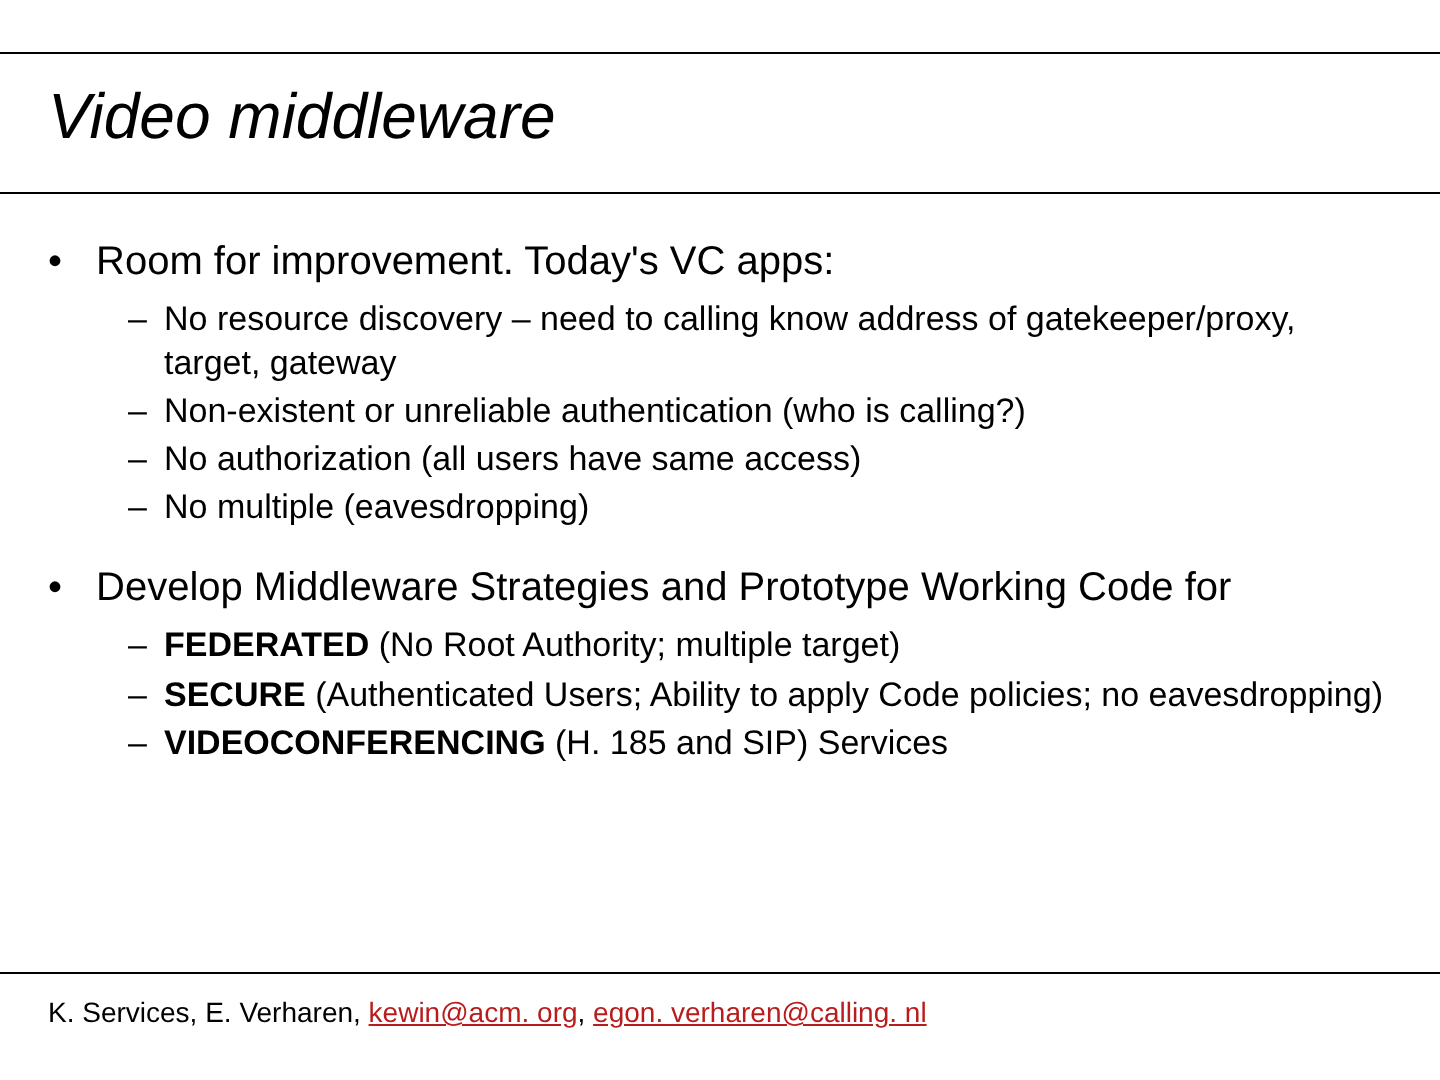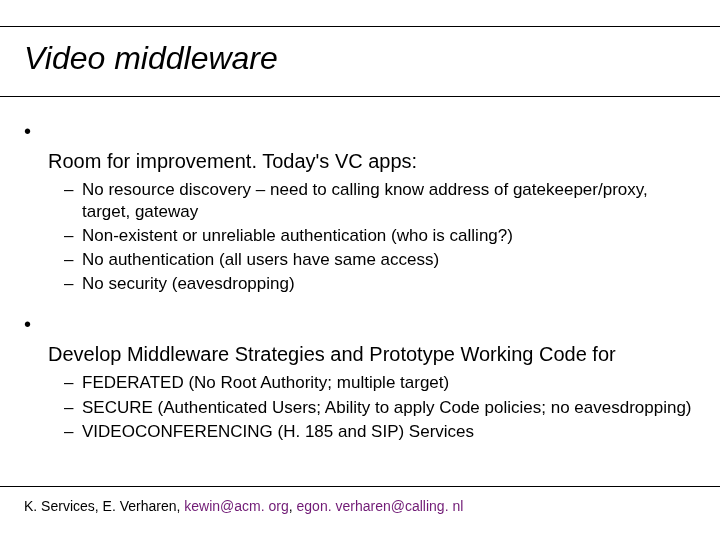--- a/index.html
+++ b/index.html
@@ -32,42 +32,42 @@
     top: 120px;
     left: 24px;
     right: 24px;
   }
   .bullet1 {
     display: flex;
     font-size: 20px;
     margin-bottom: 6px;
   }
   .bullet1 .dot { width: 24px; flex-shrink: 0; }
-  .bullet1 .txt { flex: 1; margin-top: 30px; }
+  .bullet1 .txt { flex: 1; }
   .sublist {
     margin-left: 40px;
     margin-bottom: 18px;
   }
   .bullet2 {
     display: flex;
     font-size: 17px;
     line-height: 1.3;
     margin-bottom: 2px;
   }
   .bullet2 .dash { width: 18px; flex-shrink: 0; }
   .bullet2 .txt { flex: 1; }
   .hr-bottom { position: absolute; top: 486px; left: 0; width: 720px; border-top: 1px solid #000; }
   .footer {
     position: absolute;
     top: 498px;
     left: 24px;
     font-size: 14px;
   }
-  .link { color: #701a75; }
-  .bold { font-weight: normal; }
+  .link { color: #b91c1c; text-decoration: underline; }
+  .bold { font-weight: bold; }
 </style>
 </head>
 <body>
 
 <div class="slide">
   <div class="hr-top1"></div>
   <h1 class="title">Video middleware</h1>
   <div class="hr-top2"></div>
 
   <div class="content">
@@ -80,25 +80,25 @@
       <div class="bullet2">
         <span class="dash">–</span>
         <span class="txt">No resource discovery – need to calling know address of gatekeeper/proxy, target, gateway</span>
       </div>
       <div class="bullet2">
         <span class="dash">–</span>
         <span class="txt">Non-existent or unreliable authentication (who is calling?)</span>
       </div>
       <div class="bullet2">
         <span class="dash">–</span>
-        <span class="txt">No authentication (all users have same access)</span>
+        <span class="txt">No authorization (all users have same access)</span>
       </div>
       <div class="bullet2">
         <span class="dash">–</span>
-        <span class="txt">No security (eavesdropping)</span>
+        <span class="txt">No multiple (eavesdropping)</span>
       </div>
     </div>
 
     <div class="bullet1">
       <span class="dot">•</span>
       <span class="txt">Develop Middleware Strategies and Prototype Working Code for</span>
     </div>
     <div class="sublist">
       <div class="bullet2">
         <span class="dash">–</span>

